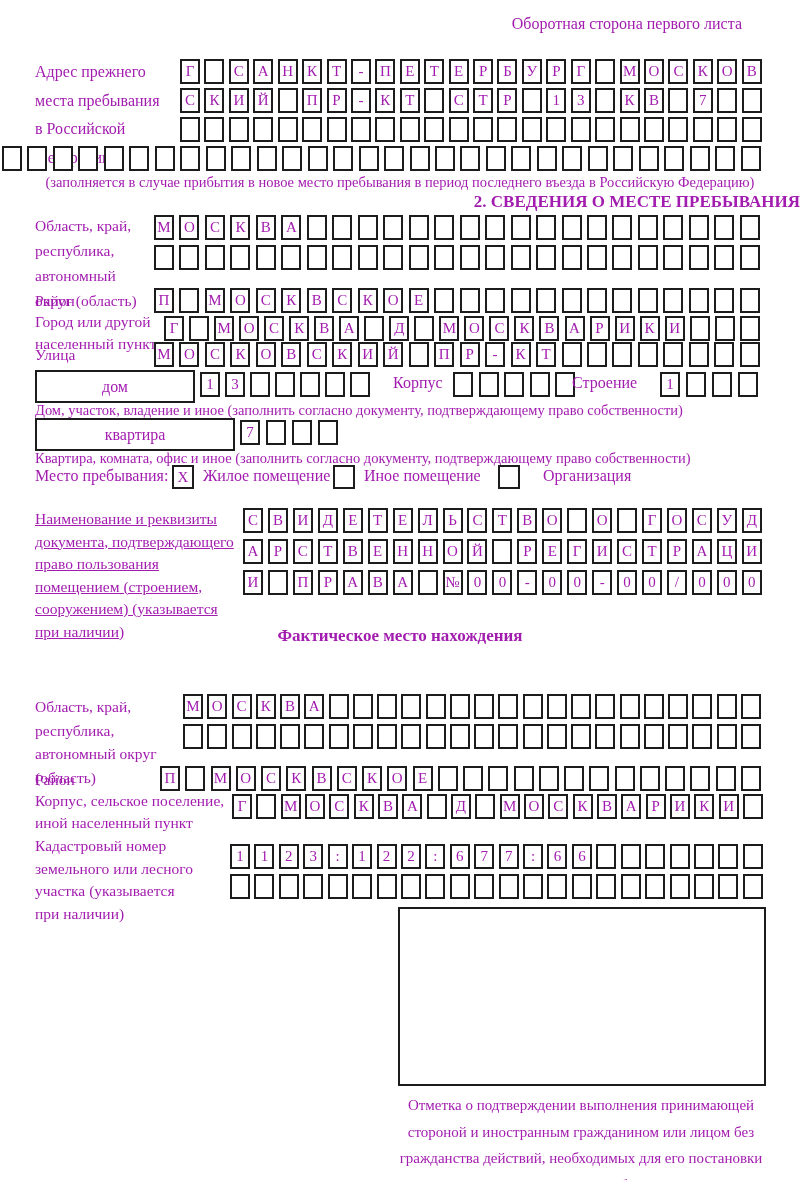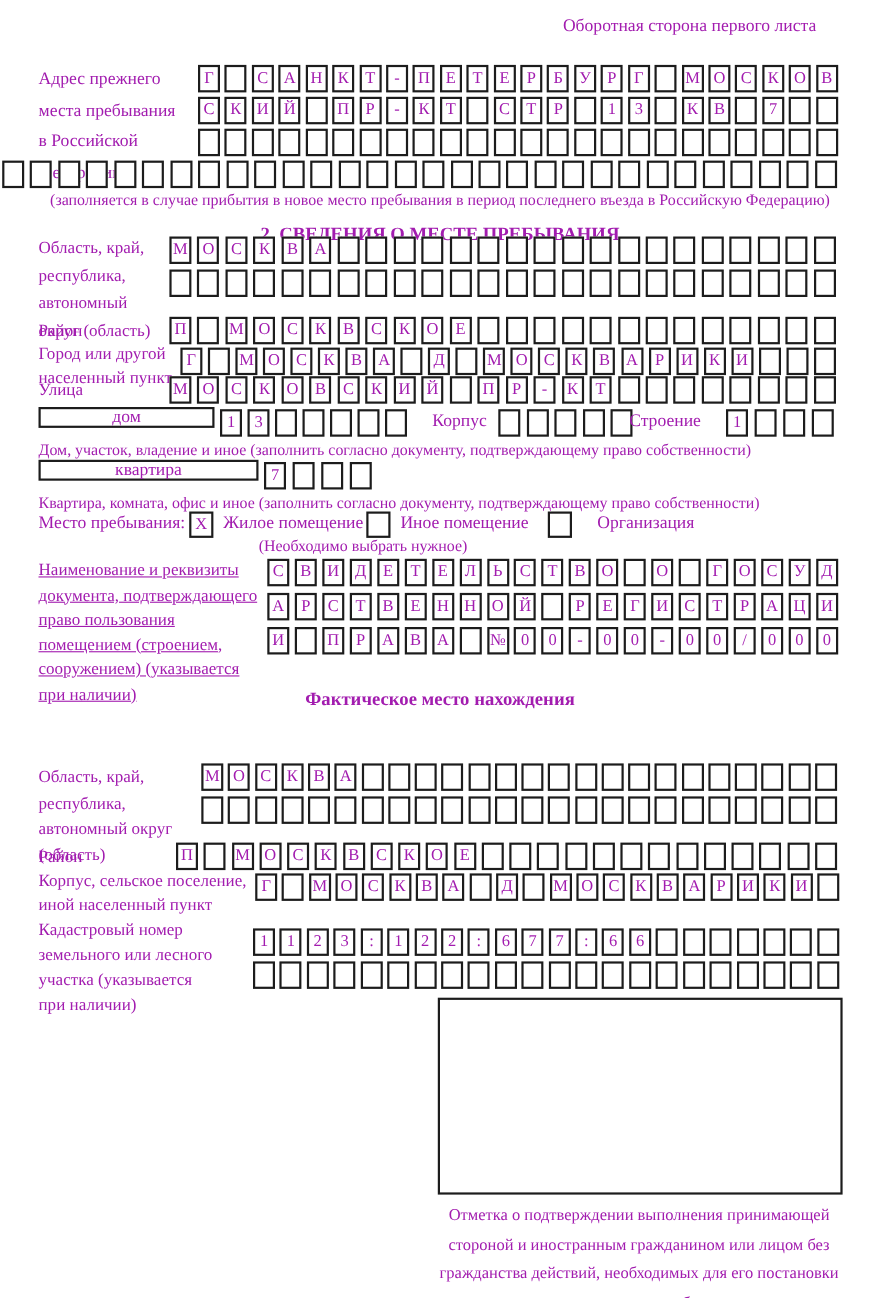--- a/index.html
+++ b/index.html
@@ -7,21 +7,21 @@
         font-family:"Liberation Serif",serif;overflow:hidden;}
   .abs{position:absolute;}
   .lbl{font-size:15.5px;line-height:24px;}
   .ml{white-space:pre-line;}
   .note{font-size:14.5px;}
   .title{font-weight:bold;font-size:17px;text-align:center;width:800px;}
   .center{text-align:center;}
   .boxrow{position:absolute;display:flex;justify-content:space-between;}
   .cb{width:20px;height:25px;box-sizing:border-box;border:2px solid #1c1c1c;
       display:flex;align-items:center;justify-content:center;font-size:15px;background:#fff;flex:0 0 20px;}
-  .lblbox{position:absolute;box-sizing:border-box;border:2px solid #1c1c1c;height:19px;
+  .lblbox{position:absolute;box-sizing:border-box;border:2px solid #1c1c1c;height:33px;
       display:flex;align-items:center;justify-content:center;font-size:16px;background:#fff;}
   .ckb{position:absolute;width:22px;height:24px;box-sizing:border-box;border:2px solid #1c1c1c;
       display:flex;align-items:center;justify-content:center;font-size:15px;background:#fff;}
   .stamp{position:absolute;border:2px solid #1c1c1c;background:#fff;}
 </style>
 </head>
 <body>
 
 <div id="page">
 
@@ -136,21 +136,21 @@
       <span class="cb"></span>
       <span class="cb"></span>
       <span class="cb"></span>
       <span class="cb"></span>
       <span class="cb"></span>
       <span class="cb"></span>
       <span class="cb"></span>
     </div>
   <div class="abs note center" style="top:174px;left:0;width:800px;">(заполняется в случае прибытия в новое место пребывания в период последнего въезда в Российскую Федерацию)</div>
 
-  <div class="abs title" style="top:203px;left:0;">2. СВЕДЕНИЯ О МЕСТЕ ПРЕБЫВАНИЯ</div>
+  <div class="abs title" style="top:192px;left:0;text-align:right;">2. СВЕДЕНИЯ О МЕСТЕ ПРЕБЫВАНИЯ</div>
 
   <div class="abs lbl ml" style="left:35px;top:213px;line-height:25px;">Область, край,
 республика,
 автономный
 округ (область)</div>
   <div class="boxrow" style="left:154px;top:215px;width:606px;">
       <span class="cb">М</span>
       <span class="cb">О</span>
       <span class="cb">С</span>
       <span class="cb">К</span>
@@ -323,21 +323,20 @@
     </div>
   <div class="abs note" style="left:35px;top:450px;">Квартира, комната, офис и иное (заполнить согласно документу, подтверждающему право собственности)</div>
 
   <div class="abs" style="left:35px;top:467px;font-size:16px;">Место пребывания:</div>
   <div class="ckb" style="left:172px;top:465px;">X</div>
   <div class="abs" style="left:203px;top:467px;font-size:16px;">Жилое помещение</div>
   <div class="ckb" style="left:333px;top:465px;"></div>
   <div class="abs" style="left:364px;top:467px;font-size:16px;">Иное помещение</div>
   <div class="ckb" style="left:498px;top:465px;"></div>
   <div class="abs" style="left:543px;top:467px;font-size:16px;">Организация</div>
-  <div class="abs note center" style="left:160px;top:489px;width:340px;">(Необходимо выбрать нужное)</div>
 
   <div class="abs lbl ml" style="left:35px;top:508px;line-height:22.5px;width:215px;text-decoration:underline;">Наименование и реквизиты
 документа, подтверждающего
 право пользования
 помещением (строением,
 сооружением) (указывается
 при наличии)</div>
   <div class="boxrow" style="left:243px;top:508px;width:519px;">
       <span class="cb">С</span>
       <span class="cb">В</span>

